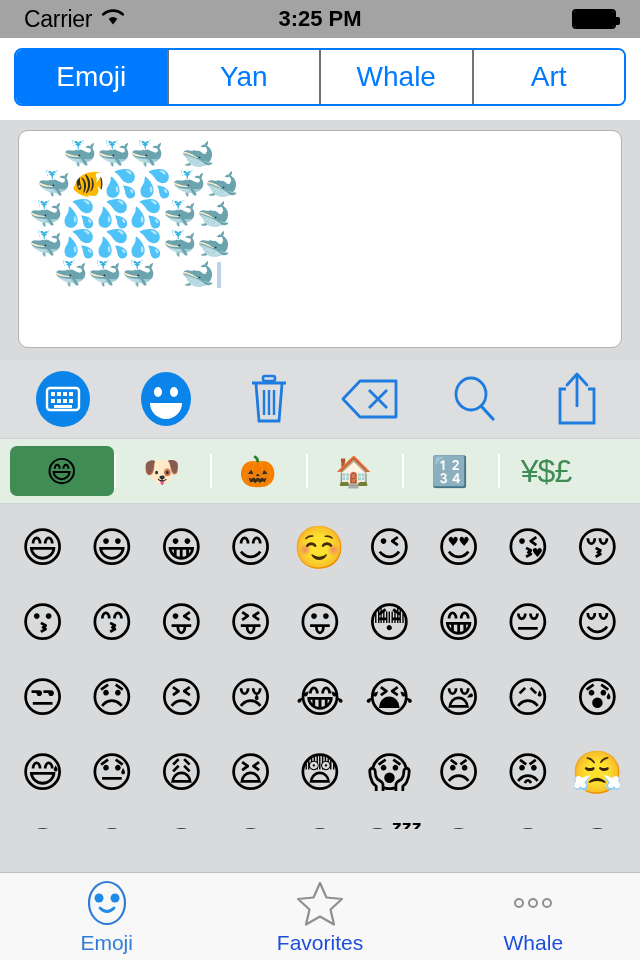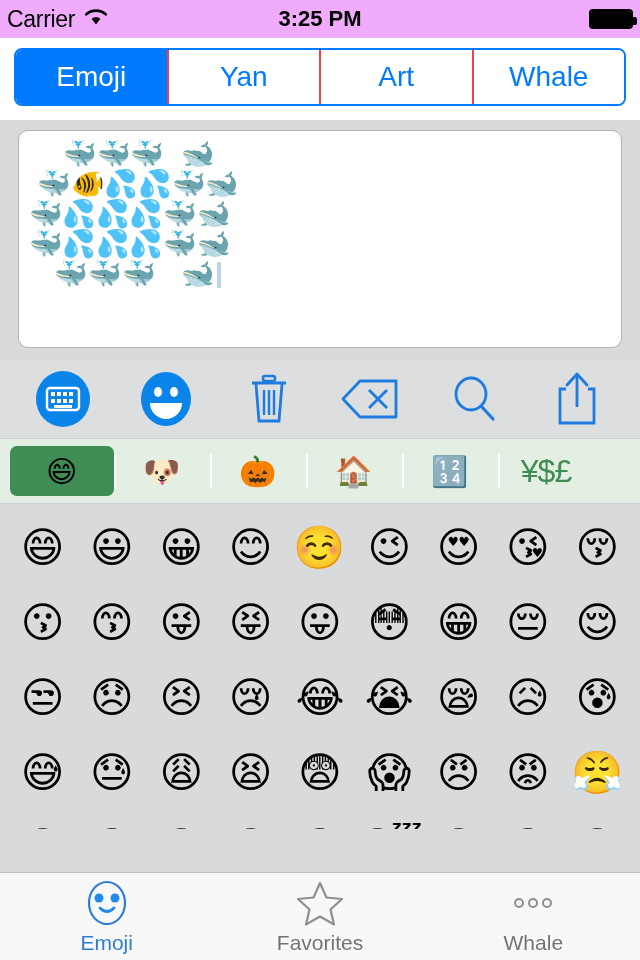--- a/index.html
+++ b/index.html
@@ -6,23 +6,23 @@
   html,body {
     width:640px; height:960px;
     font-family:"Liberation Sans", sans-serif;
     background:#D8DADC;
     overflow:hidden;
   }
   #app { position:relative; width:640px; height:960px; background:#D8DADC; }
 
   
   .statusbar {
-    height:38px; background:#f0abfc;
+    height:38px; background:#a3a3a3;
     display:flex; align-items:center; position:relative;
-    padding:0 7px;
+    padding:0 24px;
   }
   .sb-left { display:flex; align-items:center; gap:8px; }
   .sb-carrier { font-size:23px; color:#000; letter-spacing:-0.3px; }
   .sb-time {
     position:absolute; left:0; right:0; text-align:center;
     font-size:22px; font-weight:bold; color:#000; pointer-events:none;
   }
   .sb-right { margin-left:auto; display:flex; align-items:center; }
   .battery {
     width:44px; height:20px; border:2px solid #000; border-radius:4px;
@@ -35,21 +35,21 @@
 
   
   .segwrap { background:#FFFFFF; padding:10px 14px 14px 14px; }
   .segctl {
     display:flex; border:2px solid #007AFF; border-radius:8px;
     overflow:hidden; height:58px;
   }
   .seg {
     flex:1; display:flex; align-items:center; justify-content:center;
     font-size:28px; color:#007AFF; background:#FFFFFF;
-    border-left:2px solid #ef4444; cursor:pointer;
+    border-left:2px solid #737373; cursor:pointer;
   }
   .seg:first-child { border-left:none; }
   .seg.active { background:#007AFF; color:#FFFFFF; }
 
   
   .artzone { background:#D8DADC; padding:10px 18px 12px 18px; }
   .artfield {
     background:#FFFFFF; border:1px solid #B2B2B2; border-radius:10px;
     height:218px; padding:8px 10px 0 10px; overflow:hidden;
     position:relative;
@@ -117,21 +117,21 @@
 
   
   .tabbar {
     position:absolute; left:0; bottom:0; width:640px; height:88px;
     background:#F8F8F8; border-top:1px solid #BFBFBF;
     display:flex;
   }
   .tab {
     flex:1; display:flex; flex-direction:column;
     align-items:center; justify-content:center; gap:4px;
-    cursor:pointer; color:#737373;
+    cursor:pointer; color:#1d4ed8;
   }
   .tab .tlabel { font-size:21px; }
   .tab.active { color:#2F7CD6; }
   .tab svg { display:block; }
 </style>
 </head>
 <body>
 
 <div id="app">
 
@@ -148,22 +148,22 @@
     <div class="sb-time">3:25 PM</div>
     <div class="sb-right">
       <span class="battery"></span>
     </div>
   </div>
 
   <div class="segwrap">
     <div class="segctl">
       <div class="seg active">Emoji</div>
       <div class="seg">Yan</div>
+      <div class="seg">Whale</div>
       <div class="seg">Art</div>
-      <div class="seg">Whale</div>
     </div>
   </div>
 
   <div class="artzone">
     <div class="artfield">
       <div class="artline">&nbsp;&nbsp;&nbsp;&nbsp;🐳🐳🐳&nbsp;&nbsp;🐋</div>
       <div class="artline">&nbsp;🐳🐠💦💦🐳🐋</div>
       <div class="artline">🐳💦💦💦🐳🐋</div>
       <div class="artline">🐳💦💦💦🐳🐋</div>
       <div class="artline"><span>&nbsp;&nbsp;&nbsp;🐳🐳🐳&nbsp;&nbsp;&nbsp;🐋</span><span class="caret"></span></div>

